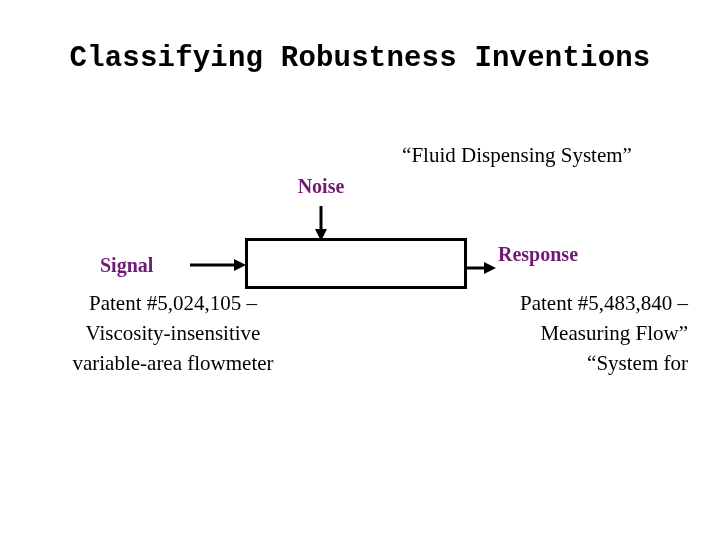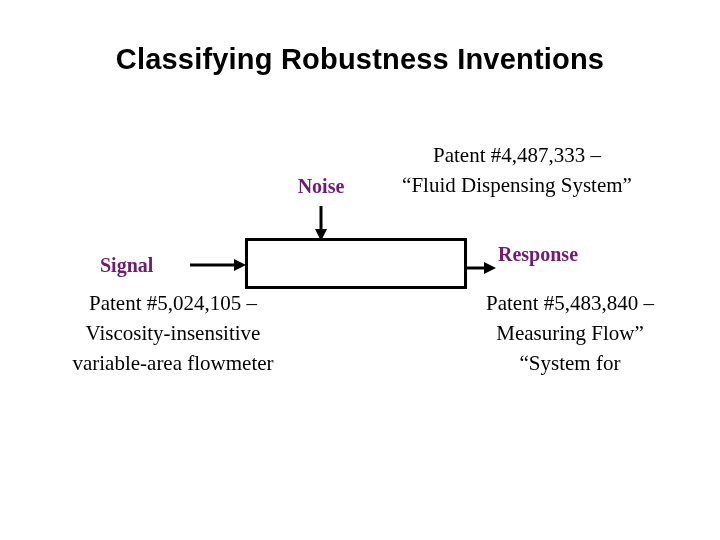--- a/index.html
+++ b/index.html
@@ -26,21 +26,21 @@
     background: #ffffff;
   }
 
   
   .slide-title {
     position: absolute;
     left: 0;
     top: 42px;
     width: 720px;
     text-align: center;
-    font-family: Liberation Sans, sans-serif;
+    font-family: Liberation Mono, monospace;
     font-weight: bold;
     font-size: 29px;
     line-height: 34px;
     letter-spacing: 0.2px;
     color: #000000;
     white-space: nowrap;
   }
 
   
   .diagram {
@@ -105,20 +105,21 @@
   }
   .patent-signal {
     left: 42px;
     top: 288px;
     width: 262px;
   }
   .patent-response {
     left: 452px;
     top: 288px;
     width: 236px;
+    text-align: right;
   }
 </style>
 </head>
 <body>
 
 <div id="slide">
 
   <div class="slide-title">Classifying Robustness Inventions</div>
 
   <div class="diagram">
@@ -139,21 +140,20 @@
       <g>
         <line x1="466" y1="268" x2="488" y2="268" stroke="#000000" stroke-width="3"></line>
         <polygon points="496,268 484,262 484,274" fill="#000000"></polygon>
       </g>
     </svg>
   </div>
 
   <div class="lbl lbl-noise">Noise</div>
 
   <div class="patent-block patent-noise">
-    <span class="pline">Patent #4,487,333 –</span>
     <span class="pline">“Fluid Dispensing System”</span>
   </div>
 
   <div class="lbl lbl-signal">Signal</div>
 
   <div class="patent-block patent-signal">
     <span class="pline">Patent #5,024,105 –</span>
     <span class="pline">Viscosity-insensitive</span>
     <span class="pline">variable-area flowmeter</span>
   </div>

